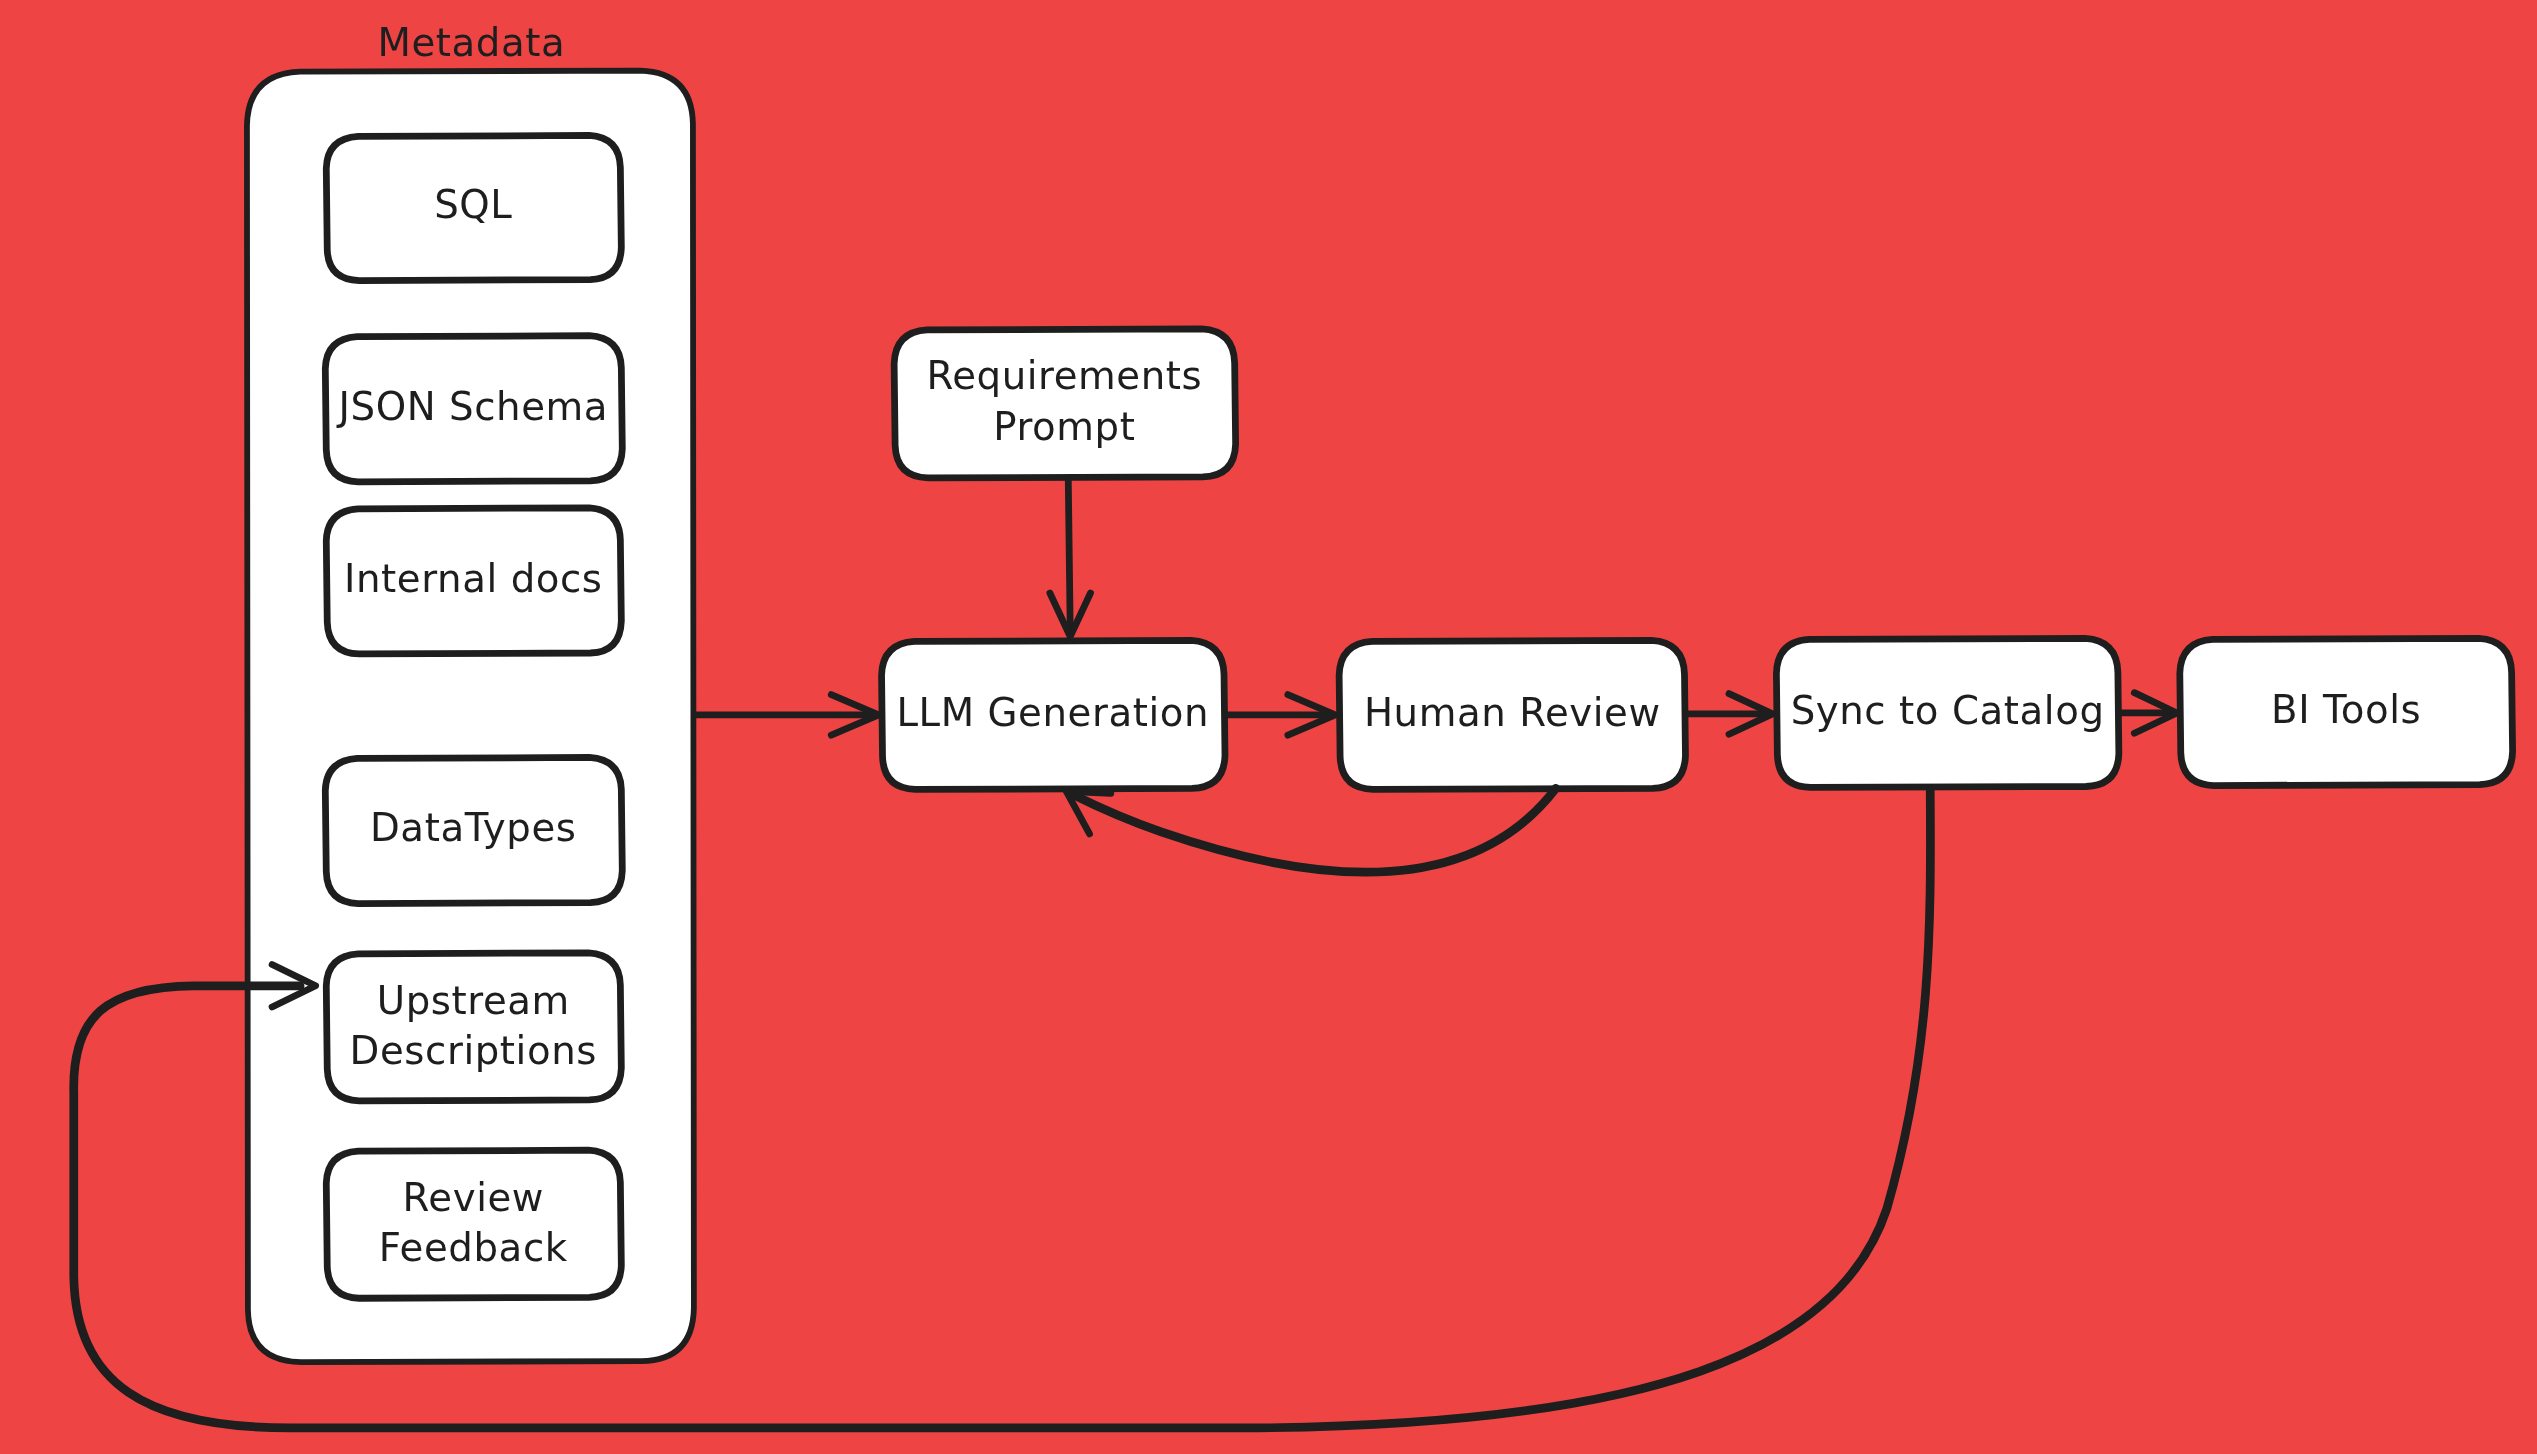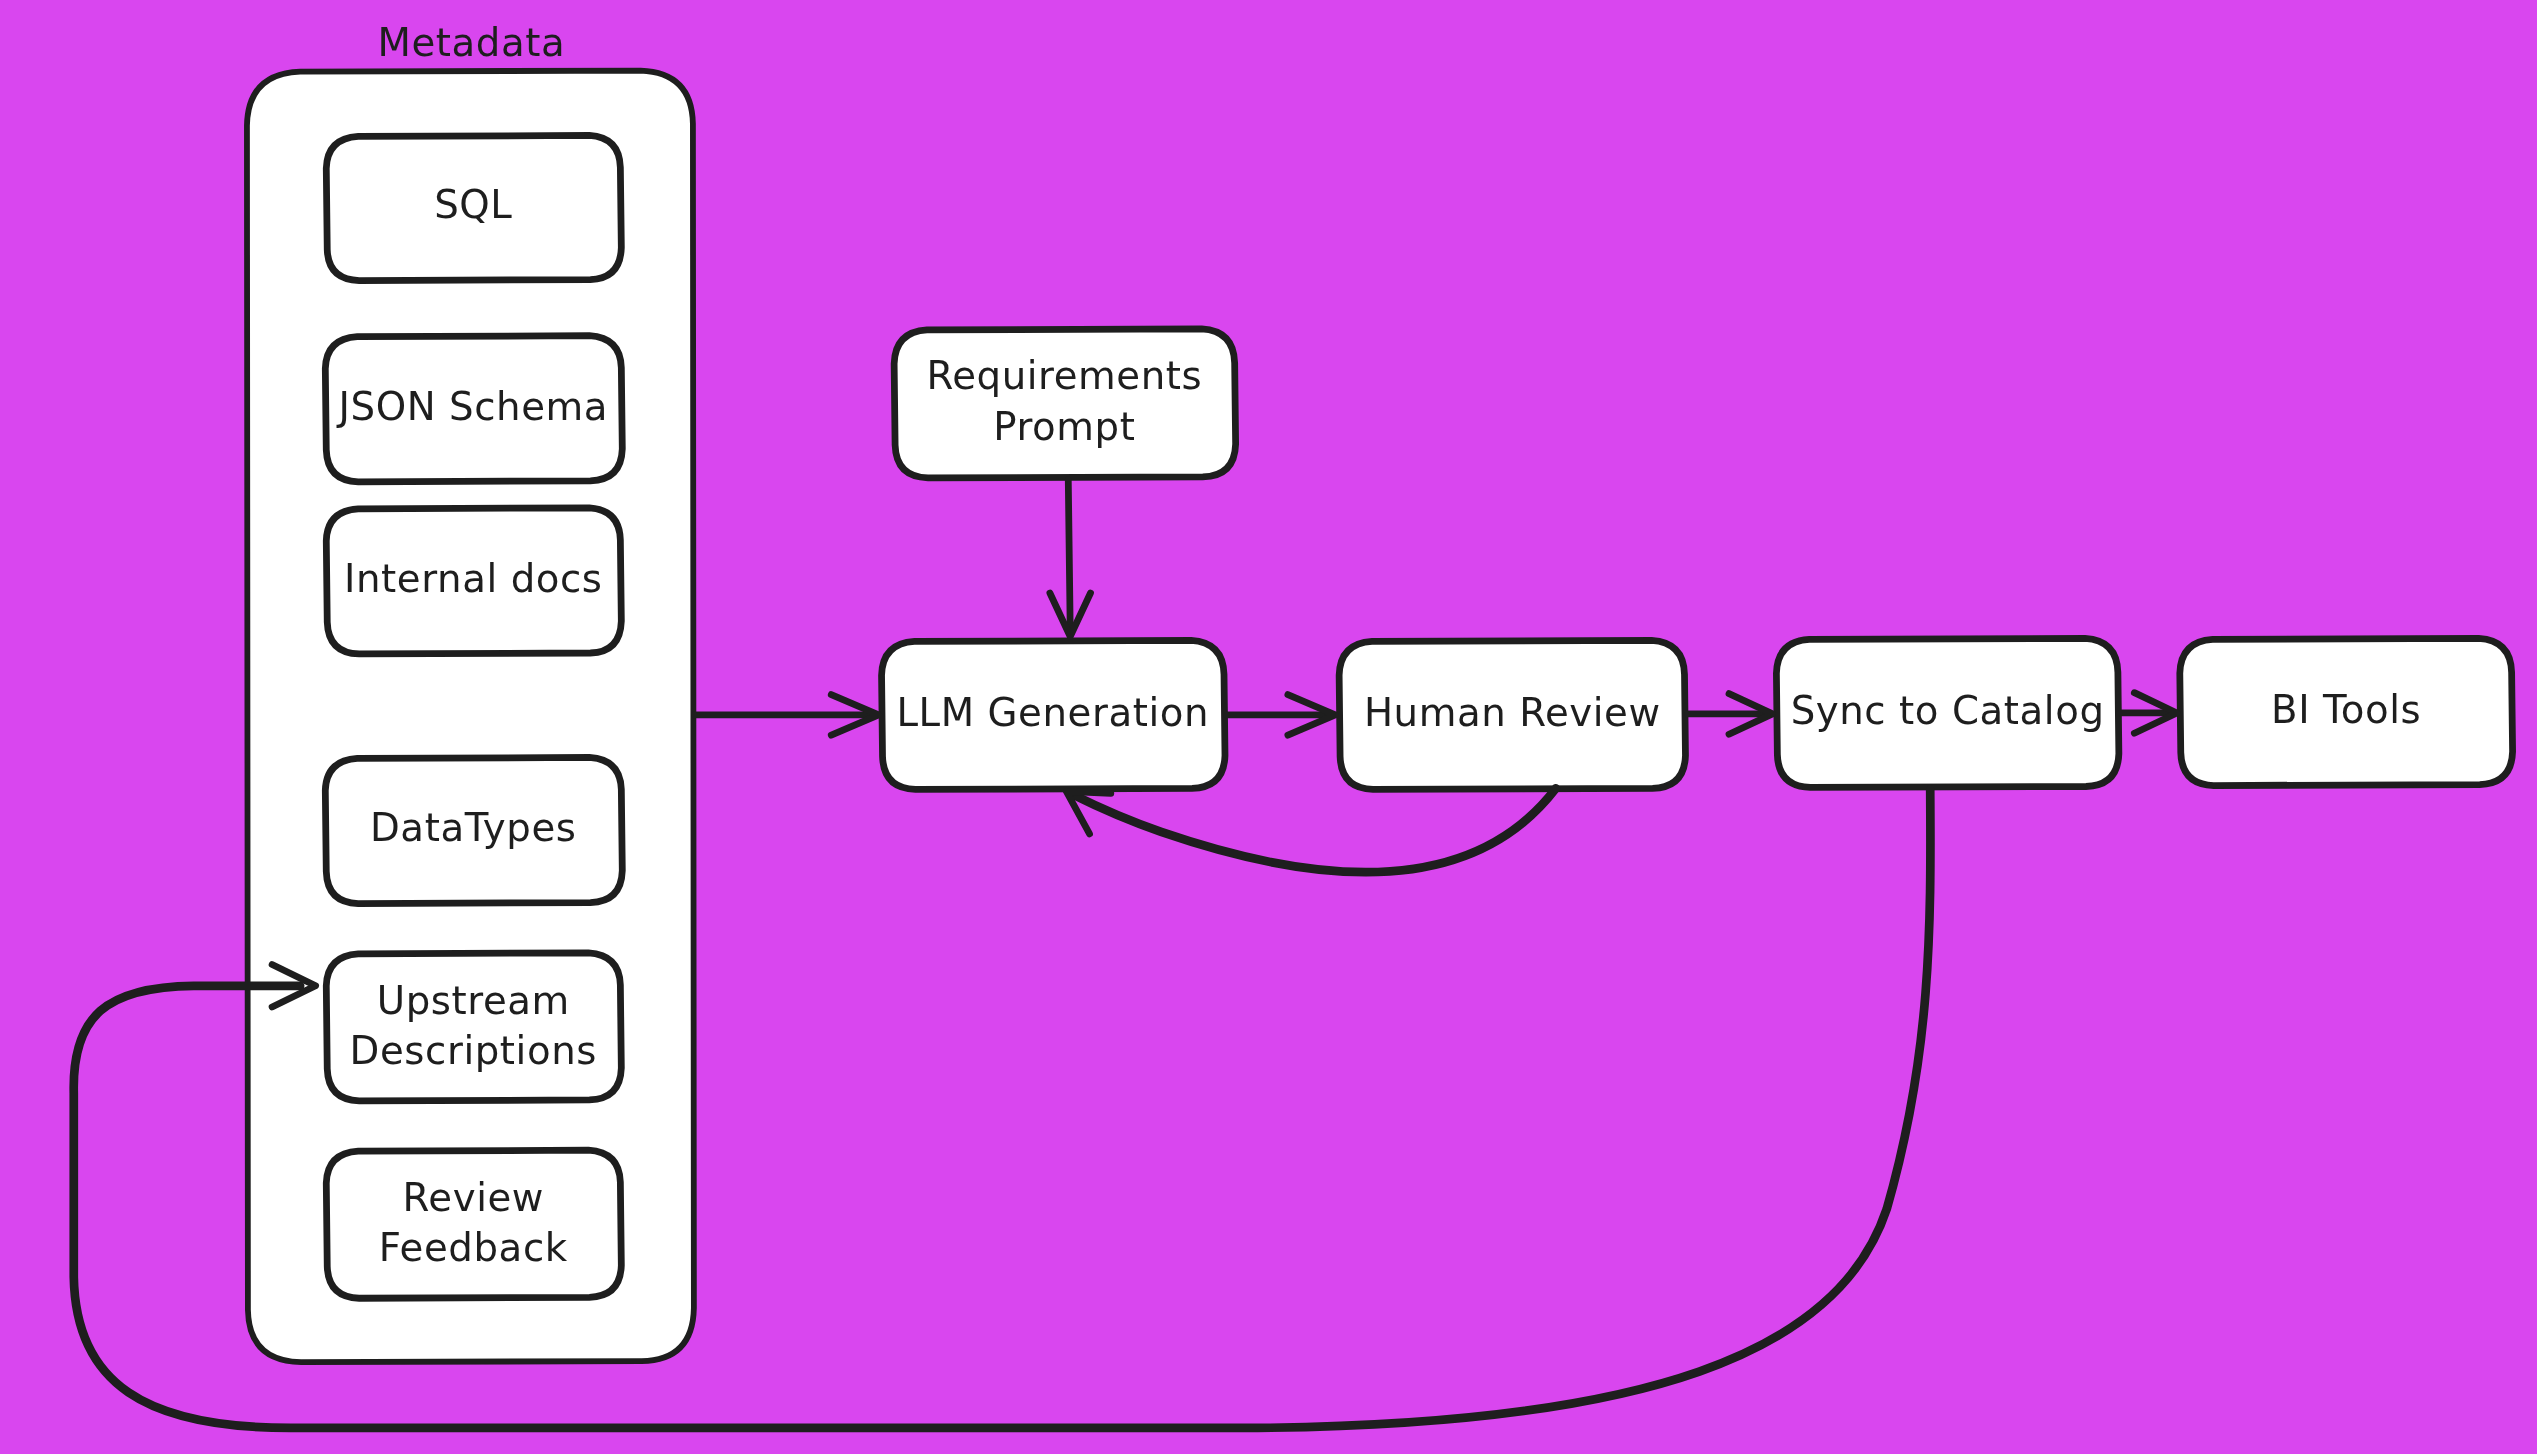--- a/index.html
+++ b/index.html
@@ -10,21 +10,21 @@
   body {
     width: 2538px;
     height: 1454px;
     overflow: hidden;
     font-family: "DejaVu Sans", sans-serif;
   }
   #diagram-root {
     position: relative;
     width: 2538px;
     height: 1454px;
-    background: #d946ef;
+    background: #ef4444;
   }
   svg#flow {
     position: absolute;
     top: 0;
     left: 0;
     width: 2538px;
     height: 1454px;
     display: block;
   }
   .shape {

